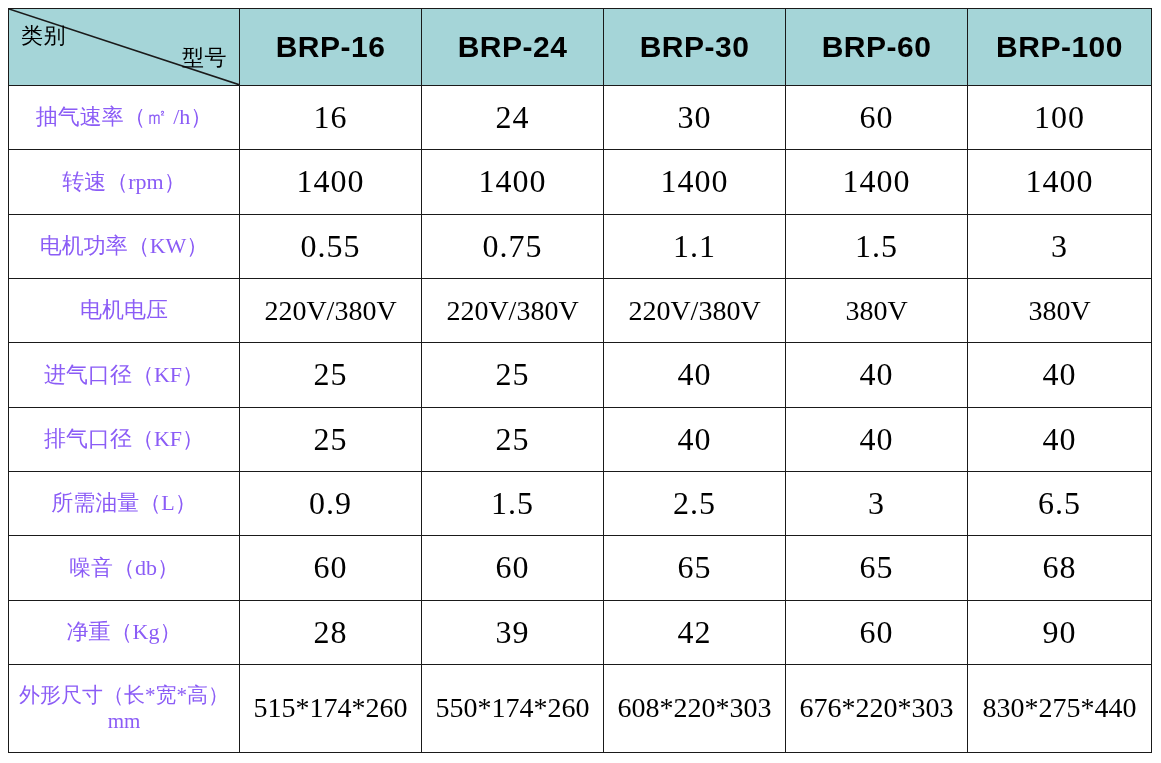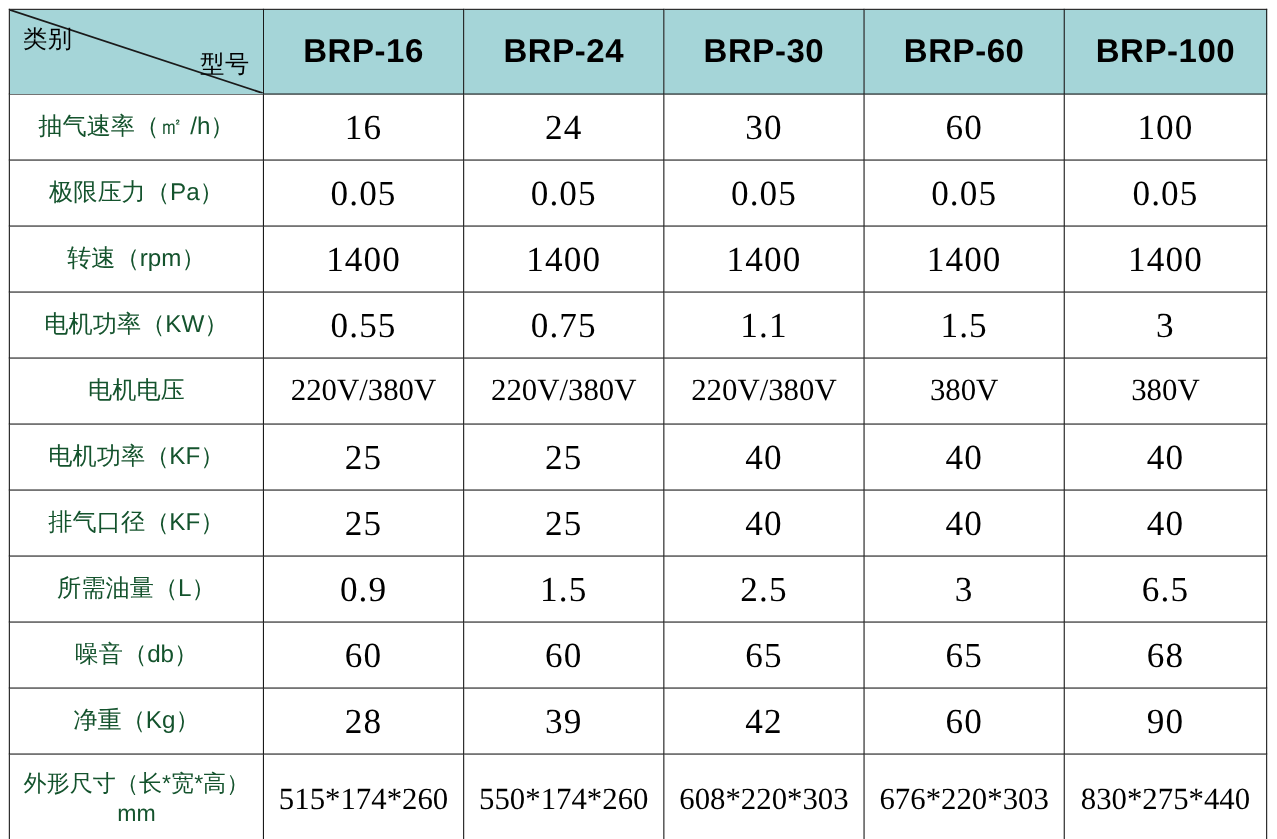--- a/index.html
+++ b/index.html
@@ -73,23 +73,23 @@
     right: 12px;
     bottom: 12px;
   }
 
   
   tbody tr {
     height: 60px;
   }
   td.label {
     background: #ffffff;
-    font-family: Liberation Sans, sans-serif;
+    font-family: Liberation Serif, serif;
     font-size: 22px;
-    color: #14532d;
+    color: #8b5cf6;
     line-height: 1.2;
   }
   td.val {
     background: #ffffff;
     font-family: "Liberation Serif", "DejaVu Serif", serif;
     font-size: 32px;
     color: #000;
     letter-spacing: 1px;
   }
   td.val.small {
@@ -136,28 +136,20 @@
     <tbody>
       <tr>
         <td class="label">抽气速率（㎡ /h）</td>
         <td class="val">16</td>
         <td class="val">24</td>
         <td class="val">30</td>
         <td class="val">60</td>
         <td class="val">100</td>
       </tr>
       <tr>
-        <td class="label">极限压力（Pa）</td>
-        <td class="val">0.05</td>
-        <td class="val">0.05</td>
-        <td class="val">0.05</td>
-        <td class="val">0.05</td>
-        <td class="val">0.05</td>
-      </tr>
-      <tr>
         <td class="label">转速（rpm）</td>
         <td class="val">1400</td>
         <td class="val">1400</td>
         <td class="val">1400</td>
         <td class="val">1400</td>
         <td class="val">1400</td>
       </tr>
       <tr>
         <td class="label">电机功率（KW）</td>
         <td class="val">0.55</td>
@@ -168,21 +160,21 @@
       </tr>
       <tr>
         <td class="label">电机电压</td>
         <td class="val small">220V/380V</td>
         <td class="val small">220V/380V</td>
         <td class="val small">220V/380V</td>
         <td class="val small">380V</td>
         <td class="val small">380V</td>
       </tr>
       <tr>
-        <td class="label">电机功率（KF）</td>
+        <td class="label">进气口径（KF）</td>
         <td class="val">25</td>
         <td class="val">25</td>
         <td class="val">40</td>
         <td class="val">40</td>
         <td class="val">40</td>
       </tr>
       <tr>
         <td class="label">排气口径（KF）</td>
         <td class="val">25</td>
         <td class="val">25</td>

